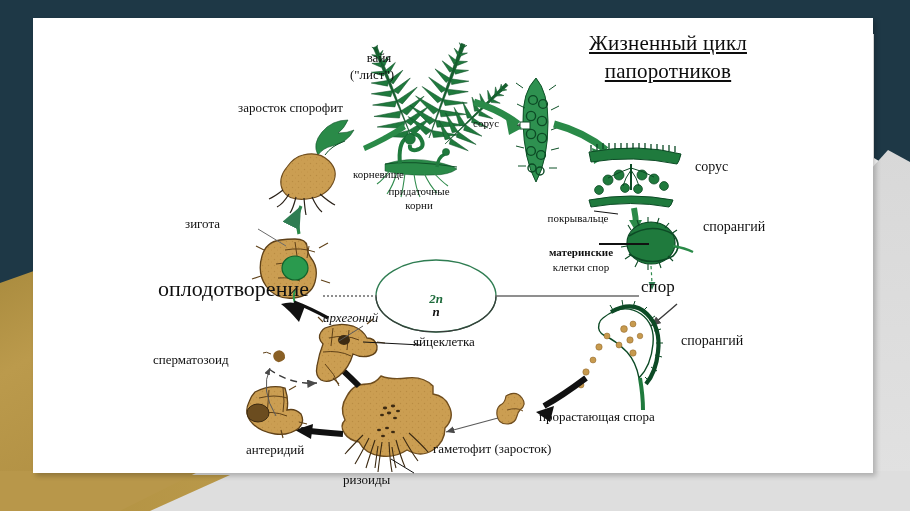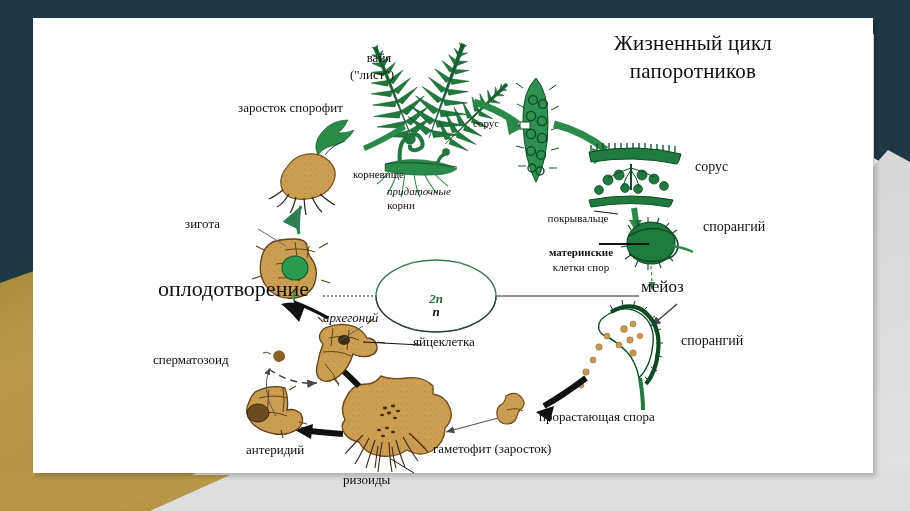--- a/index.html
+++ b/index.html
@@ -84,21 +84,21 @@
     <div class="navy-right"></div>
     <div class="gray-right"></div>
     <div class="gray-bottom"></div>
     <div class="gold-bottom"></div>
     <div class="gold-left"></div>
     <div class="gold-bottom2"></div>
   </div>
 
   <div class="canvas">
 
-    <div class="title" style="left:495px;top:12px;width:330px;">
+    <div class="title" style="left:470px;top:12px;width:330px;text-decoration:underline;">
       <div>Жизненный цикл</div>
       <div>папоротников</div>
     </div>
 
     <div class="diagram">
 
       <svg class="art" viewBox="0 0 840 455">
         <defs>
           <marker id="arrThin" markerWidth="9" markerHeight="9" refX="7" refY="3" orient="auto">
             <path d="M0,0 L7,3 L0,6 z" fill="#4a4a4a"></path>
@@ -450,30 +450,30 @@
         <path d="M295,300 q-18,-10 -34,-16" fill="none" stroke="#111" stroke-width="3.2"></path>
         <path d="M248,286 q12,-4 24,2 l-6,16 q-10,-12 -18,-18 z" fill="#111"></path>
 
       </svg>
 
       <div class="lbl c" style="left:346px;top:33px;font-size:13px;">вайя</div>
       <div class="lbl c" style="left:339px;top:50px;font-size:13px;">("лист")</div>
       <div class="lbl" style="left:205px;top:83px;font-size:13px;">заросток спорофит</div>
       <div class="lbl" style="left:440px;top:99px;font-size:11px;">сорус</div>
       <div class="lbl" style="left:320px;top:150px;font-size:11px;">корневище</div>
-      <div class="lbl c" style="left:386px;top:167px;font-size:11px;font-style:italic;">придаточные</div>
-      <div class="lbl c" style="left:368px;top:181px;font-size:11px;">корни</div>
+      <div class="lbl c" style="left:386px;top:167px;font-size:11px;">придаточные</div>
+      <div class="lbl c" style="left:386px;top:181px;font-size:11px;">корни</div>
       <div class="lbl" style="left:662px;top:141px;font-size:14px;">сорус</div>
       <div class="lbl c" style="left:545px;top:194px;font-size:11px;">покрывальце</div>
       <div class="lbl" style="left:670px;top:201px;font-size:14px;">спорангий</div>
       <div class="lbl c" style="left:548px;top:228px;font-size:11px;font-weight:bold;">материнские</div>
       <div class="lbl c" style="left:548px;top:243px;font-size:11px;">клетки спор</div>
       <div class="lbl" style="left:152px;top:199px;font-size:13px;">зигота</div>
       <div class="lbl" style="left:125px;top:259px;font-size:22px;">оплодотворение</div>
-      <div class="lbl" style="left:608px;top:259px;font-size:17px;">мейоз</div>
+      <div class="lbl" style="left:608px;top:259px;font-size:17px;">спор</div>
       <div class="lbl" style="left:290px;top:293px;font-size:13px;font-style:italic;">архегоний</div>
       <div class="lbl" style="left:380px;top:317px;font-size:13px;">яйцеклетка</div>
       <div class="lbl" style="left:120px;top:335px;font-size:13px;">сперматозоид</div>
       <div class="lbl" style="left:648px;top:315px;font-size:14px;">спорангий</div>
       <div class="lbl" style="left:506px;top:392px;font-size:13px;">прорастающая спора</div>
       <div class="lbl" style="left:213px;top:425px;font-size:13px;text-align:right;">антеридий</div>
       <div class="lbl" style="left:400px;top:424px;font-size:13px;">гаметофит (заросток)</div>
       <div class="lbl" style="left:310px;top:455px;font-size:13px;">ризоиды</div>
 
       <div class="lbl c" style="left:403px;top:274px;font-size:13px;font-weight:bold;font-style:italic;color:#1e6b3c;">2n</div>

